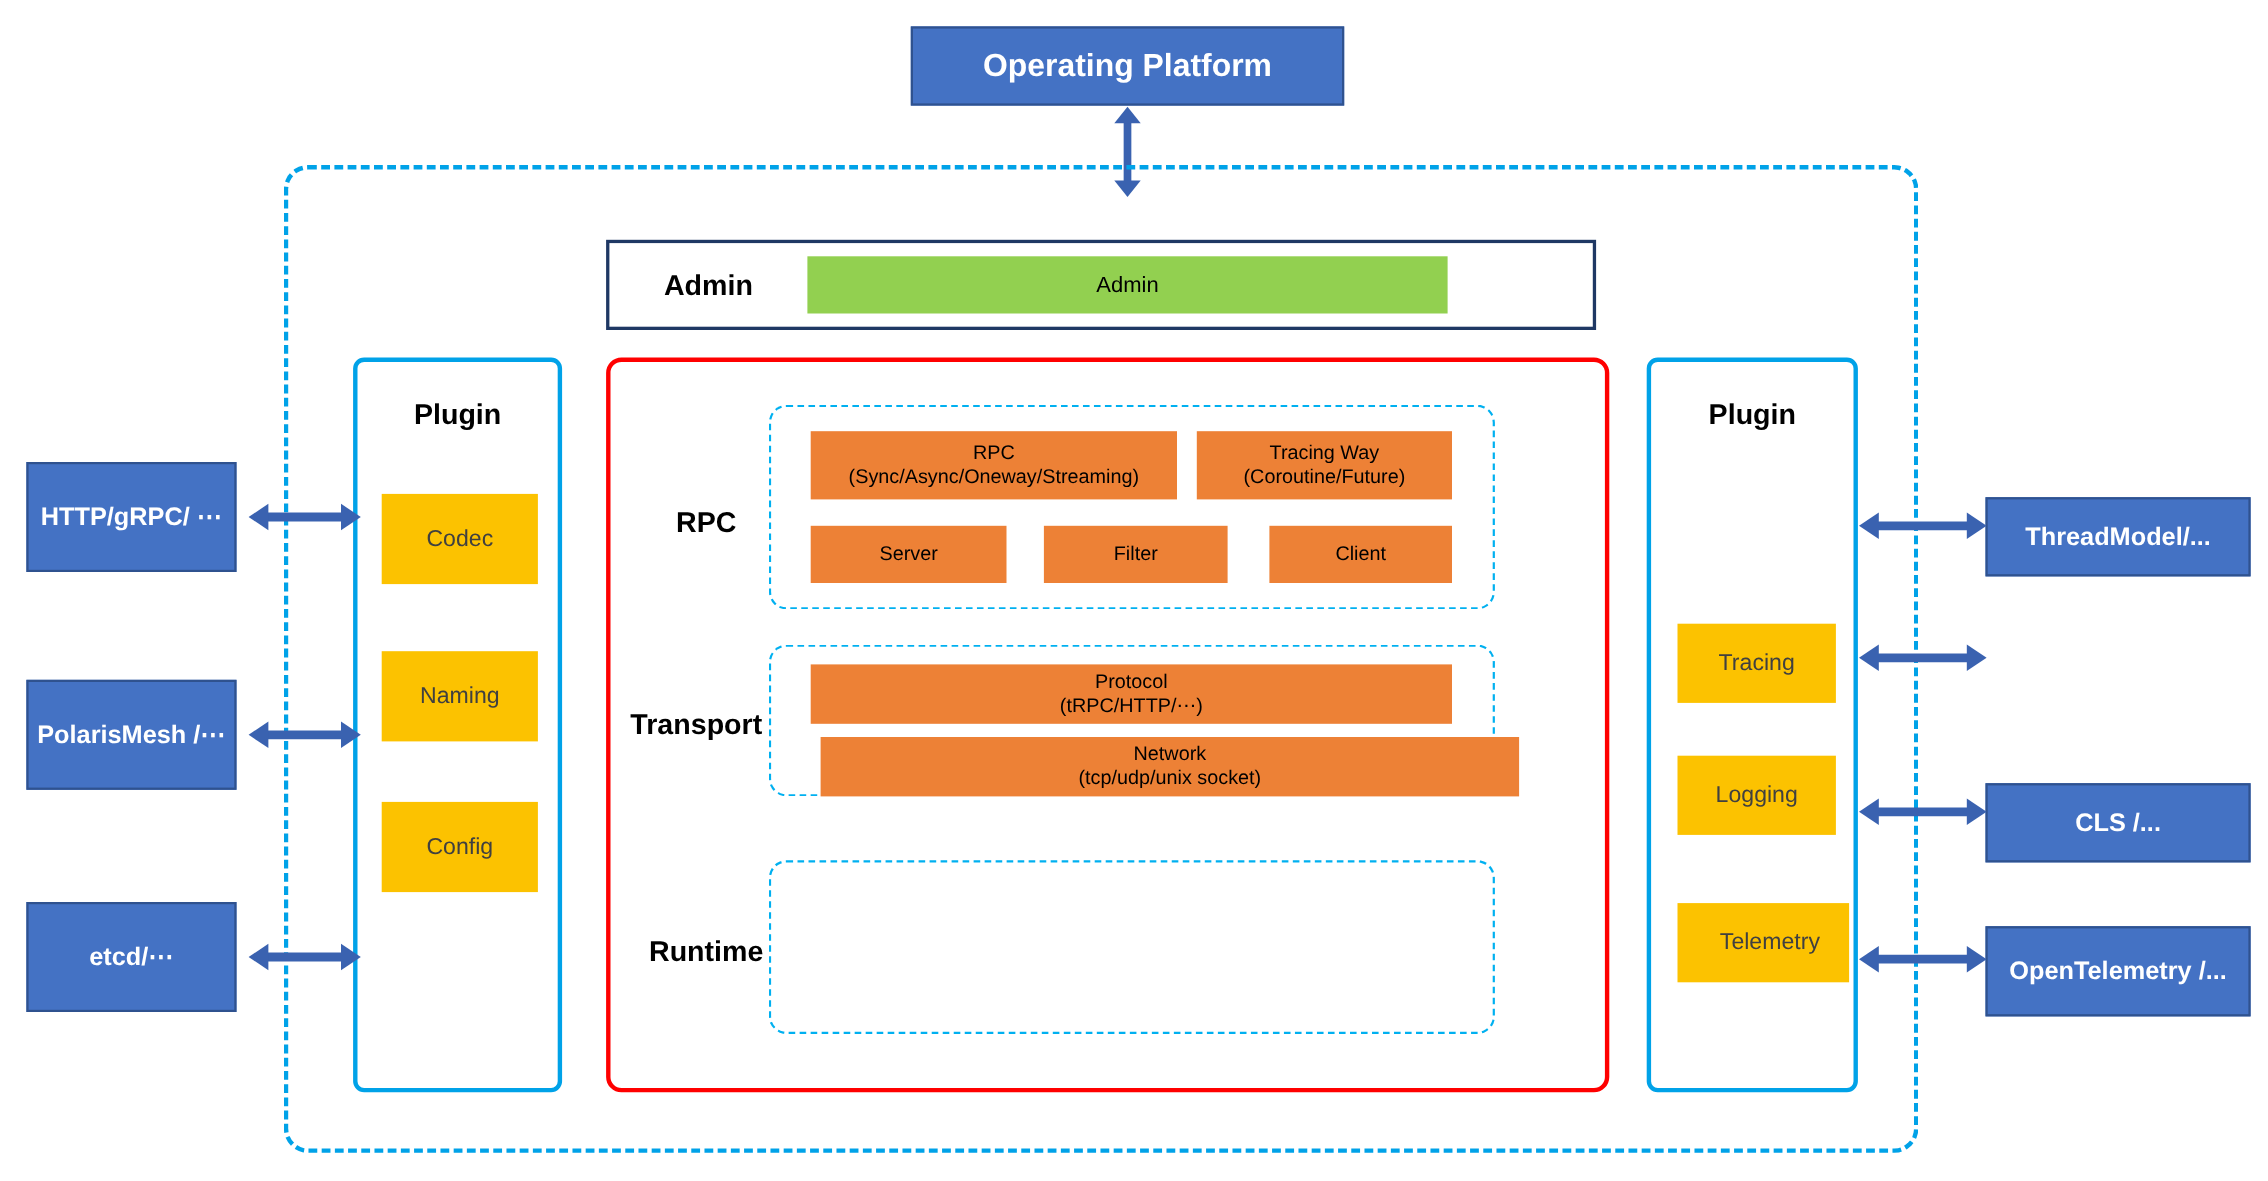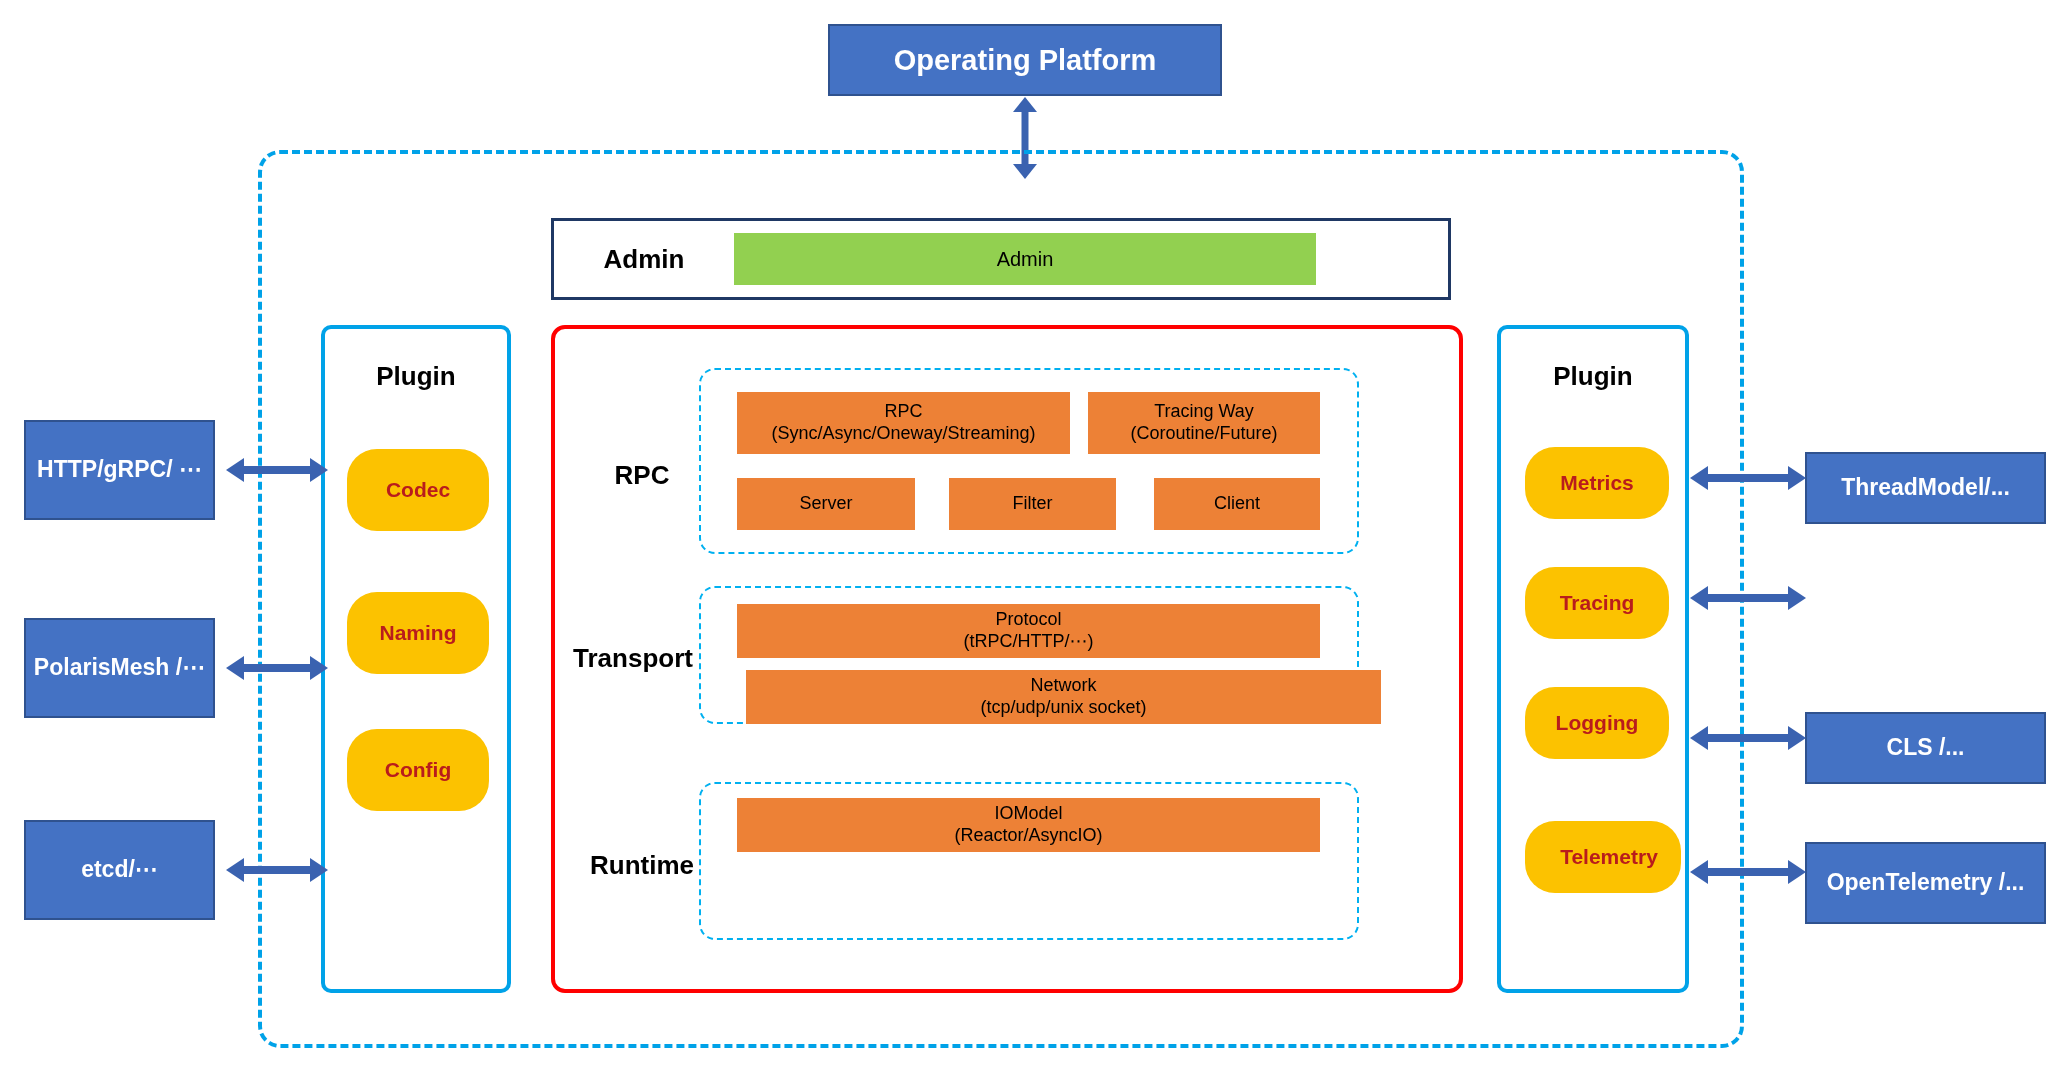--- a/index.html
+++ b/index.html
@@ -134,25 +134,24 @@
     top: 32px; left: 0; right: 0;
     text-align: center;
     font-size: 26px;
     font-weight: bold;
     color: #000000;
   }
 
   .plugin-chip {
     position: absolute;
     background: #FCC200;
-    color: #b91c1c;
+    color: #404040;
     display: flex; align-items: center; justify-content: center;
     font-size: 21px;
-    font-weight: bold;
-    border-radius: 30px;
+    font-weight: normal;
   }
   
   .col-left .plugin-chip  { left: 22px; width: 142px; height: 82px; }
   .lc0 { top: 120px; }
   .lc1 { top: 263px; }
   .lc2 { top: 400px; }
   
   .col-right .plugin-chip { left: 24px; width: 144px; height: 72px; }
   .rc0 { top: 118px; }
   .rc1 { top: 238px; }
@@ -260,37 +259,30 @@
     </div>
   </div>
   <div class="abs tile t-network">
     <div>
       <span class="ln">Network</span>
       <span class="ln">(tcp/udp/unix socket)</span>
     </div>
   </div>
 
   <div class="abs subgroup grp-runtime"></div>
-  <div class="abs tile t-iomodel">
-    <div>
-      <span class="ln">IOModel</span>
-      <span class="ln">(Reactor/AsyncIO)</span>
-    </div>
-  </div>
 
   <div class="abs plugin-col col-left">
     <div class="plugin-title">Plugin</div>
     <div class="plugin-chip lc0">Codec</div>
     <div class="plugin-chip lc1">Naming</div>
     <div class="plugin-chip lc2">Config</div>
   </div>
 
   <div class="abs plugin-col col-right">
     <div class="plugin-title">Plugin</div>
-    <div class="plugin-chip rc0">Metrics</div>
     <div class="plugin-chip rc1">Tracing</div>
     <div class="plugin-chip rc2">Logging</div>
     <div class="plugin-chip rc3">Telemetry</div>
   </div>
 
   <div class="abs ext-box ext-left el0">
     <div>
       <span class="ln">HTTP/gRPC/</span>
       <span class="ln">⋯</span>
     </div>

